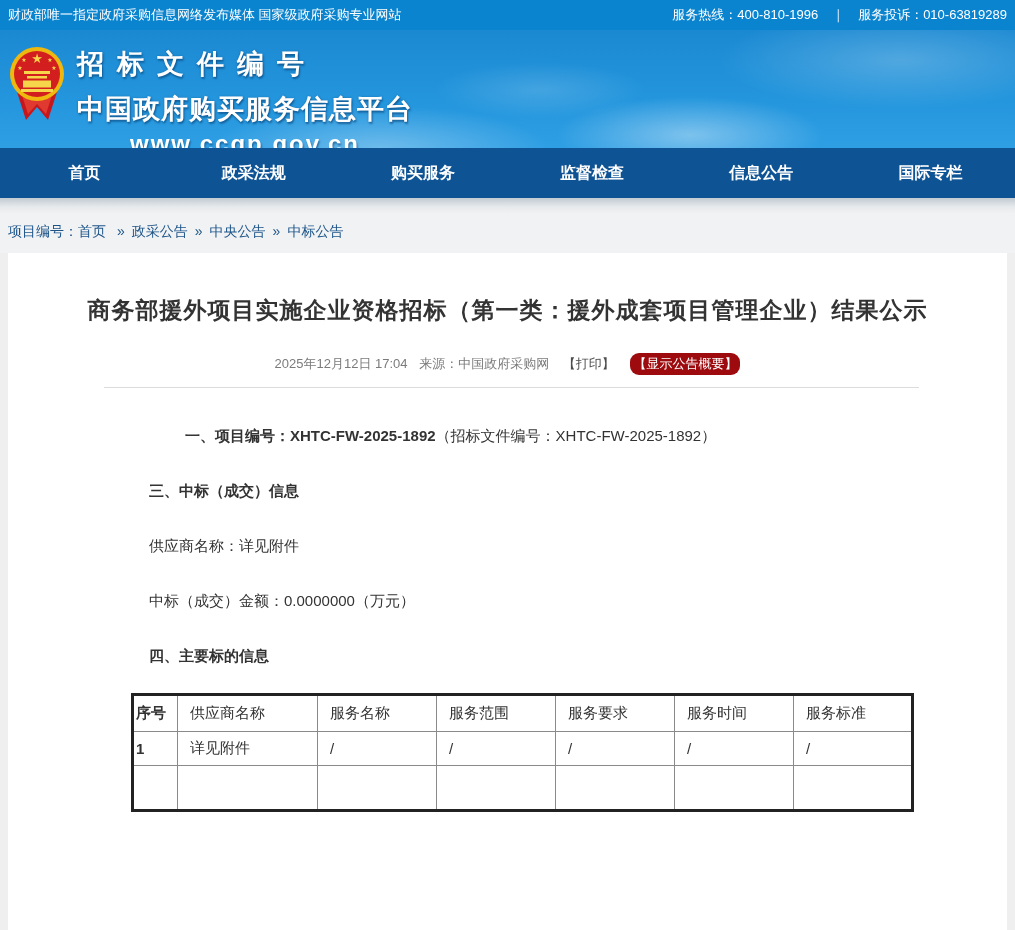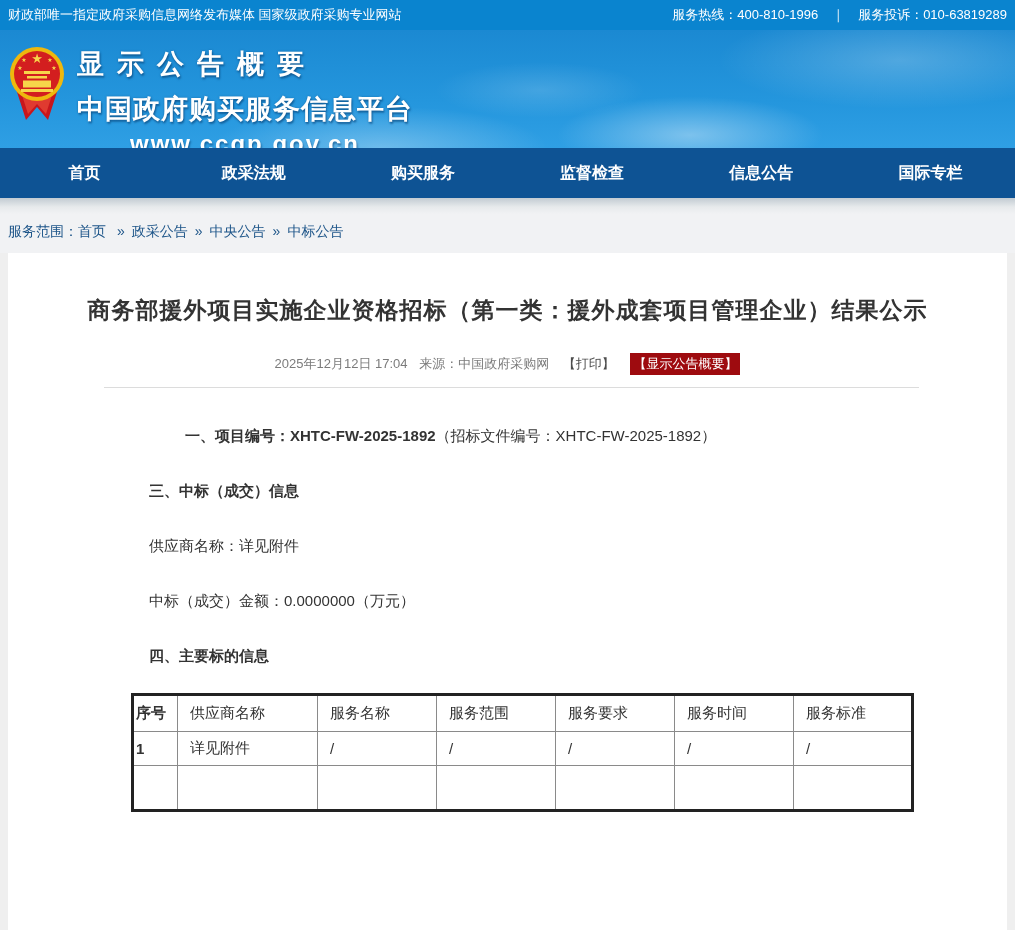--- a/index.html
+++ b/index.html
@@ -62,21 +62,21 @@
   .card { margin:0 8px; background:#fff; height:677px; }
   .article-title {
     padding-top:42px; text-align:center;
     font-size:23px; font-weight:bold; color:#333; letter-spacing:1px;
   }
   .meta { text-align:center; margin-top:27px; font-size:13px; color:#7b7b7b; }
   .meta .src { margin-left:8px; }
   .meta .print { margin-left:10px; color:#4d4d4d; cursor:pointer; }
   .meta .summary-btn {
     display:inline-block; margin-left:12px; background:#9e0b0f; color:#fff;
-    font-size:13px; padding:2px 3px; cursor:pointer;
+    font-size:13px; padding:2px 3px; cursor:pointer;border-radius:9px;
   }
   .divider { border:none; border-top:1px solid #dcdcdc; margin:12px 88px 0 96px; }
   .body-text { padding:0 90px 0 141px; color:#333; }
   .body-text p { margin:34px 0 0; font-size:15px; line-height:21px; }
   .body-text p.first { margin-top:37px;margin-left:36px; }
   
   table.award-table {
     border-collapse:collapse; margin:27px 0 0 123px;
     border:3px solid #222; table-layout:fixed; width:780px;
   }
@@ -112,38 +112,38 @@
       <text x="15" y="16" font-size="6" fill="#f7d54a" text-anchor="middle">★</text>
       <text x="41" y="16" font-size="6" fill="#f7d54a" text-anchor="middle">★</text>
       <text x="11" y="24" font-size="6" fill="#f7d54a" text-anchor="middle">★</text>
       <text x="45" y="24" font-size="6" fill="#f7d54a" text-anchor="middle">★</text>
       <rect x="15" y="25" width="26" height="3" fill="#f7d54a"></rect>
       <rect x="18" y="30" width="20" height="2.5" fill="#f7d54a"></rect>
       <rect x="14" y="34.5" width="28" height="7" fill="#f7d54a"></rect>
       <rect x="12" y="43" width="32" height="3" fill="#f7d54a"></rect>
     </svg>
     <div class="logo-text">
-      <div class="logo-line1">显示公告概要</div>
+      <div class="logo-line1">招标文件编号</div>
       <div class="logo-line2">中国政府购买服务信息平台</div>
       <div class="logo-line3">www.ccgp.gov.cn</div>
     </div>
   </div>
 </div>
 
 <div class="nav">
   <a>首页</a>
   <a>政采法规</a>
   <a>购买服务</a>
   <a>监督检查</a>
   <a>信息公告</a>
   <a>国际专栏</a>
 </div>
 
 <div class="breadcrumb-strip">
-  <span>服务范围：</span><a>首页</a><span class="sep-wide">»</span><a>政采公告</a><span class="sep">»</span><a>中央公告</a><span class="sep">»</span><a>中标公告</a>
+  <span>项目编号：</span><a>首页</a><span class="sep-wide">»</span><a>政采公告</a><span class="sep">»</span><a>中央公告</a><span class="sep">»</span><a>中标公告</a>
 </div>
 
 <div class="card">
 
   <div class="article-title">商务部援外项目实施企业资格招标（第一类：援外成套项目管理企业）结果公示</div>
 
   <div class="meta">
     <span>2025年12月12日 17:04</span>
     <span class="src">来源：中国政府采购网</span>
     <span class="print">【打印】</span>

